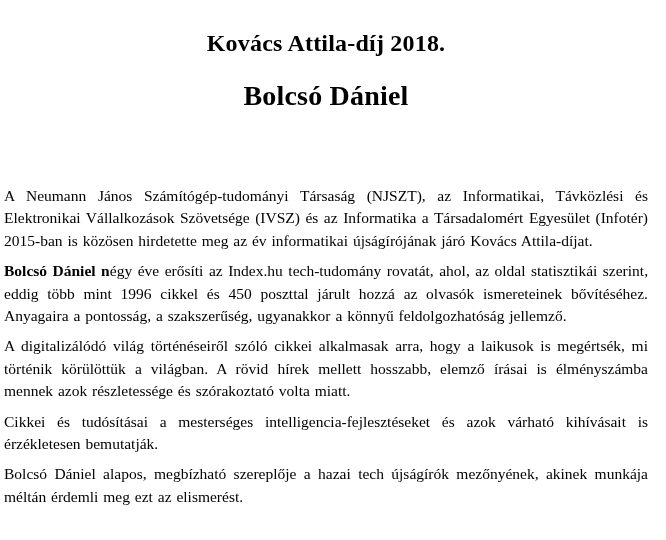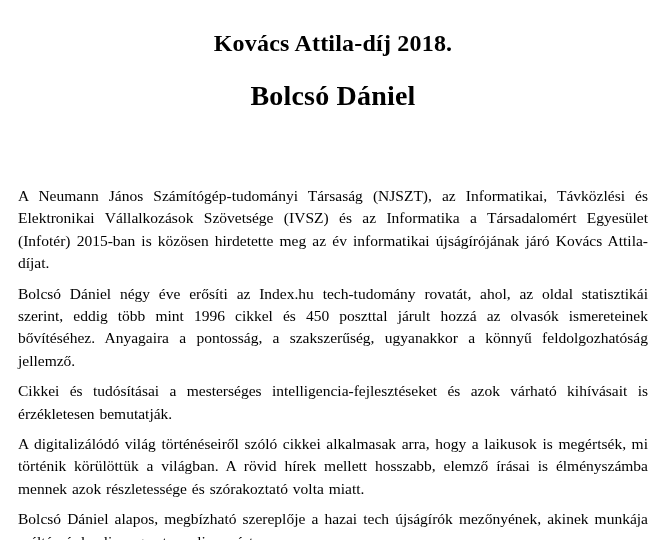--- a/index.html
+++ b/index.html
@@ -7,21 +7,21 @@
       padding: 0;
       background: #ffffff;
     }
     .page {
       position: relative;
       width: 666px;
       height: 540px;
       box-sizing: border-box;
       background: #ffffff;
       color: #000000;
-      padding: 30px 18px 0 18px;
+      padding: 30px 18px 0 4px;
       font-family: "Liberation Serif", "DejaVu Serif", serif;
       overflow: hidden;
     }
     .doc-title {
       margin: 0 0 27px 0;
       text-align: center;
       font-size: 24px;
       line-height: 26px;
       font-weight: bold;
       letter-spacing: 0.2px;
@@ -36,34 +36,34 @@
     }
     .body-text p {
       margin: 0 0 8px 0;
       font-size: 15.5px;
       line-height: 22.4px;
       text-align: justify;
       text-justify: inter-word;
       word-spacing: 1px;
     }
     .bold {
-      font-weight: normal;
+      font-weight: bold;
     }
   </style>
 </head>
 <body>
 
 <div class="page">
   <h1 class="doc-title">Kovács Attila-díj 2018.</h1>
   <h2 class="doc-subtitle">Bolcsó Dániel</h2>
 
   <div class="body-text">
     <p><span>A Neumann János Számítógép-tudományi Társaság (NJSZT), az Informatikai, Távközlési és Elektronikai Vállalkozások Szövetsége (IVSZ) és az Informatika a Társadalomért Egyesület (Infotér) 2015-ban is közösen hirdetette meg az év informatikai újságírójának járó Kovács Attila-díjat.</span></p>
 
     <p><span class="bold">Bolcsó Dániel n</span><span>égy éve erősíti az Index.hu tech-tudomány rovatát, ahol, az oldal statisztikái szerint, eddig több mint 1996 cikkel és 450 poszttal járult hozzá az olvasók ismereteinek bővítéséhez. Anyagaira a pontosság, a szakszerűség, ugyanakkor a könnyű feldolgozhatóság jellemző.</span></p>
 
+    <p><span>A digitalizálódó világ történéseiről szóló cikkei alkalmasak arra, hogy a laikusok is megértsék, mi történik körülöttük a világban. A rövid hírek mellett hosszabb, elemző írásai is élményszámba mennek azok részletessége és szórakoztató volta miatt.</span></p>
+
     <p><span>Cikkei és tudósításai a mesterséges intelligencia-fejlesztéseket és azok várható kihívásait is érzékletesen bemutatják.</span></p>
-
-    <p><span>A digitalizálódó világ történéseiről szóló cikkei alkalmasak arra, hogy a laikusok is megértsék, mi történik körülöttük a világban. A rövid hírek mellett hosszabb, elemző írásai is élményszámba mennek azok részletessége és szórakoztató volta miatt.</span></p>
 
     <p><span>Bolcsó Dániel alapos, megbízható szereplője a hazai tech újságírók mezőnyének, akinek munkája méltán érdemli meg ezt az elismerést.</span></p>
   </div>
 </div>
 
 </body></html>

